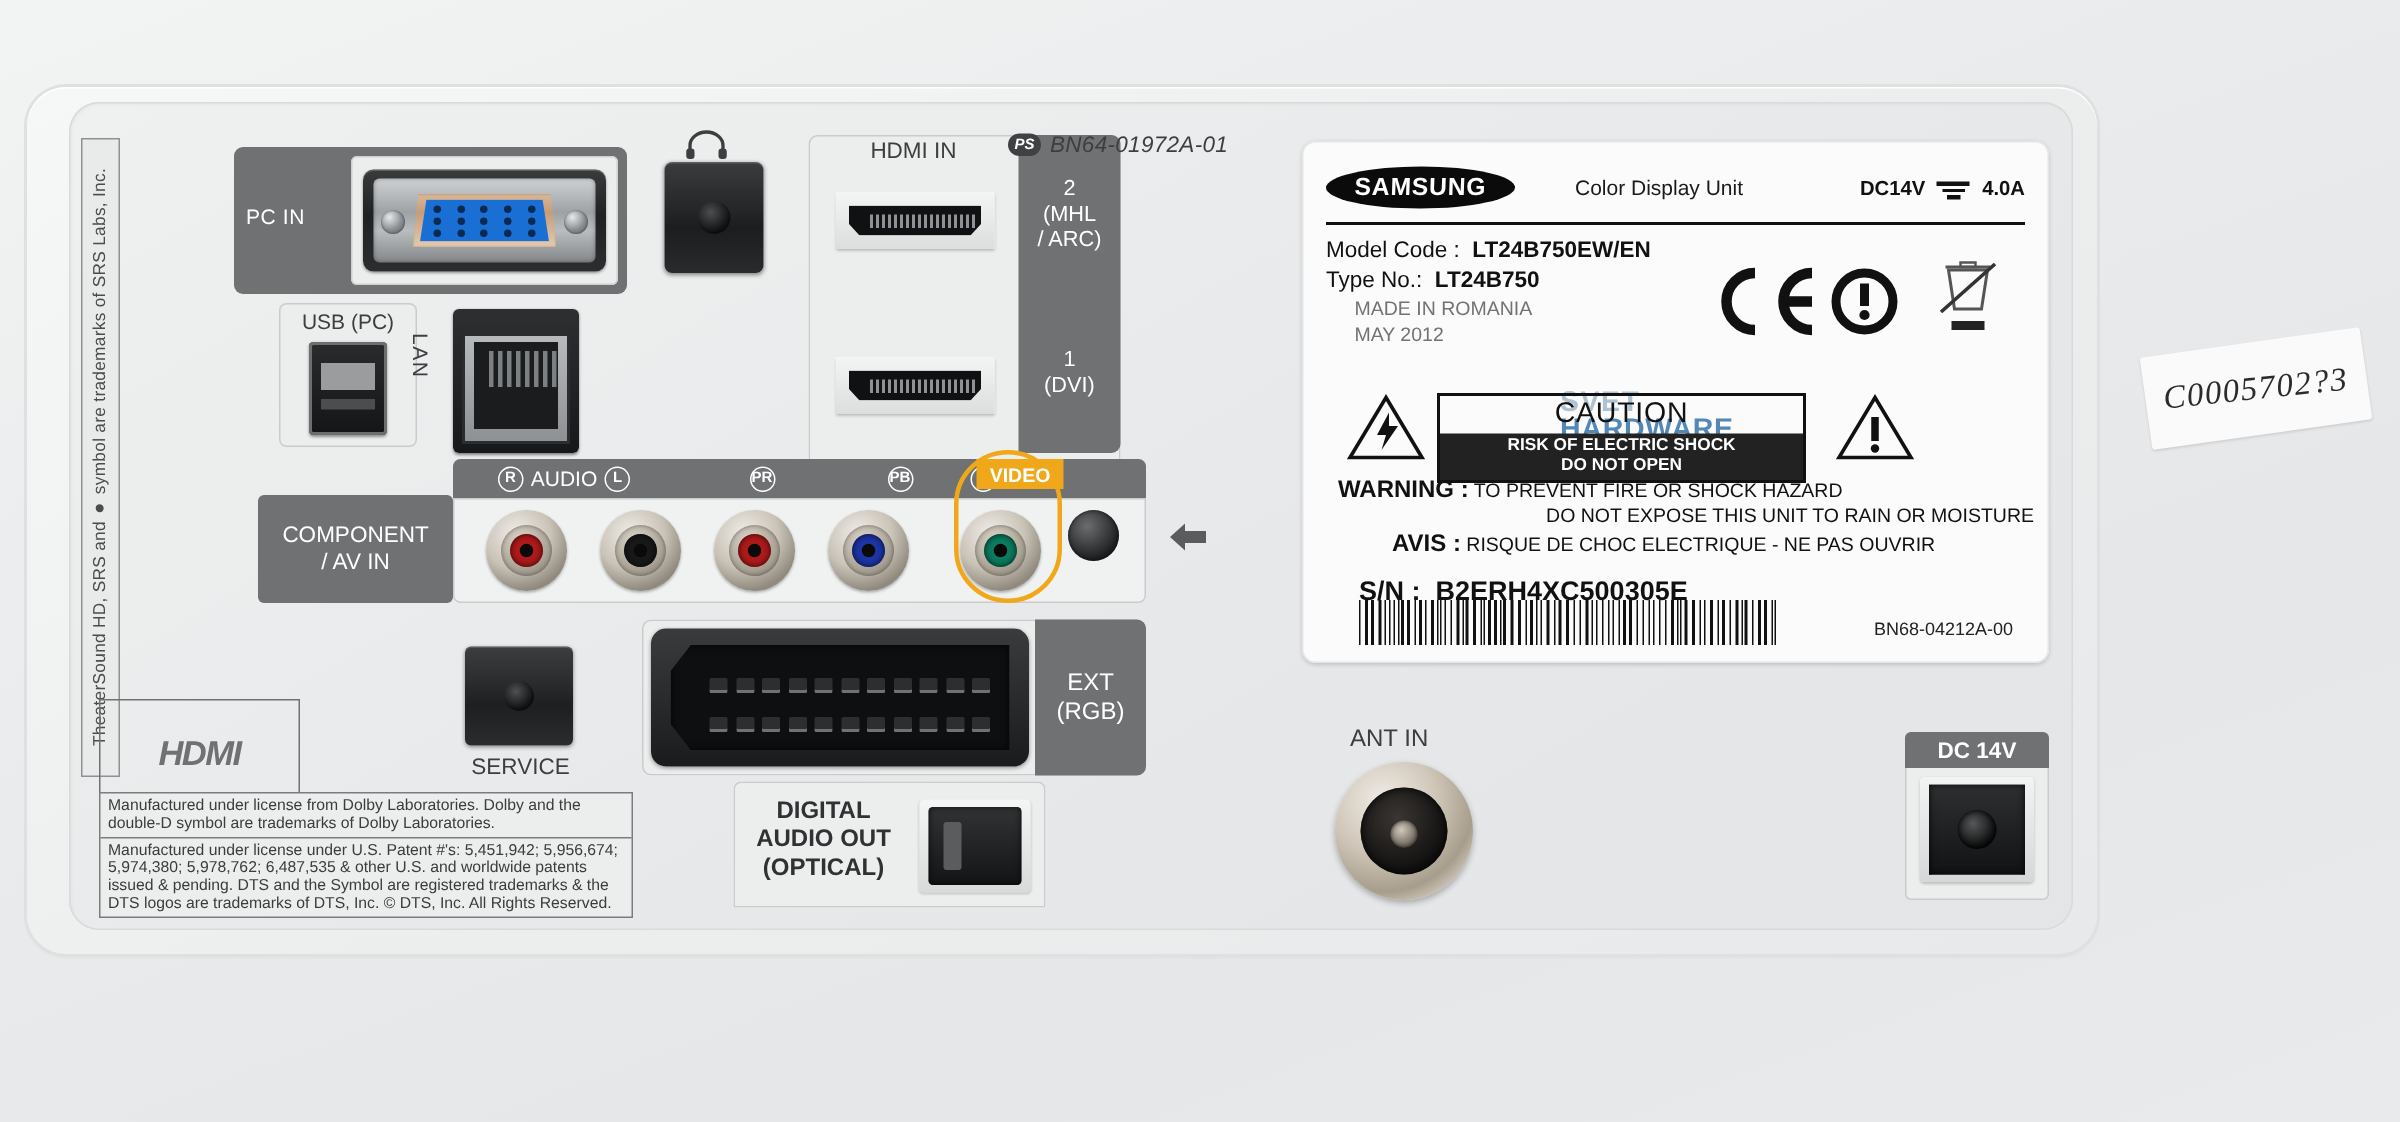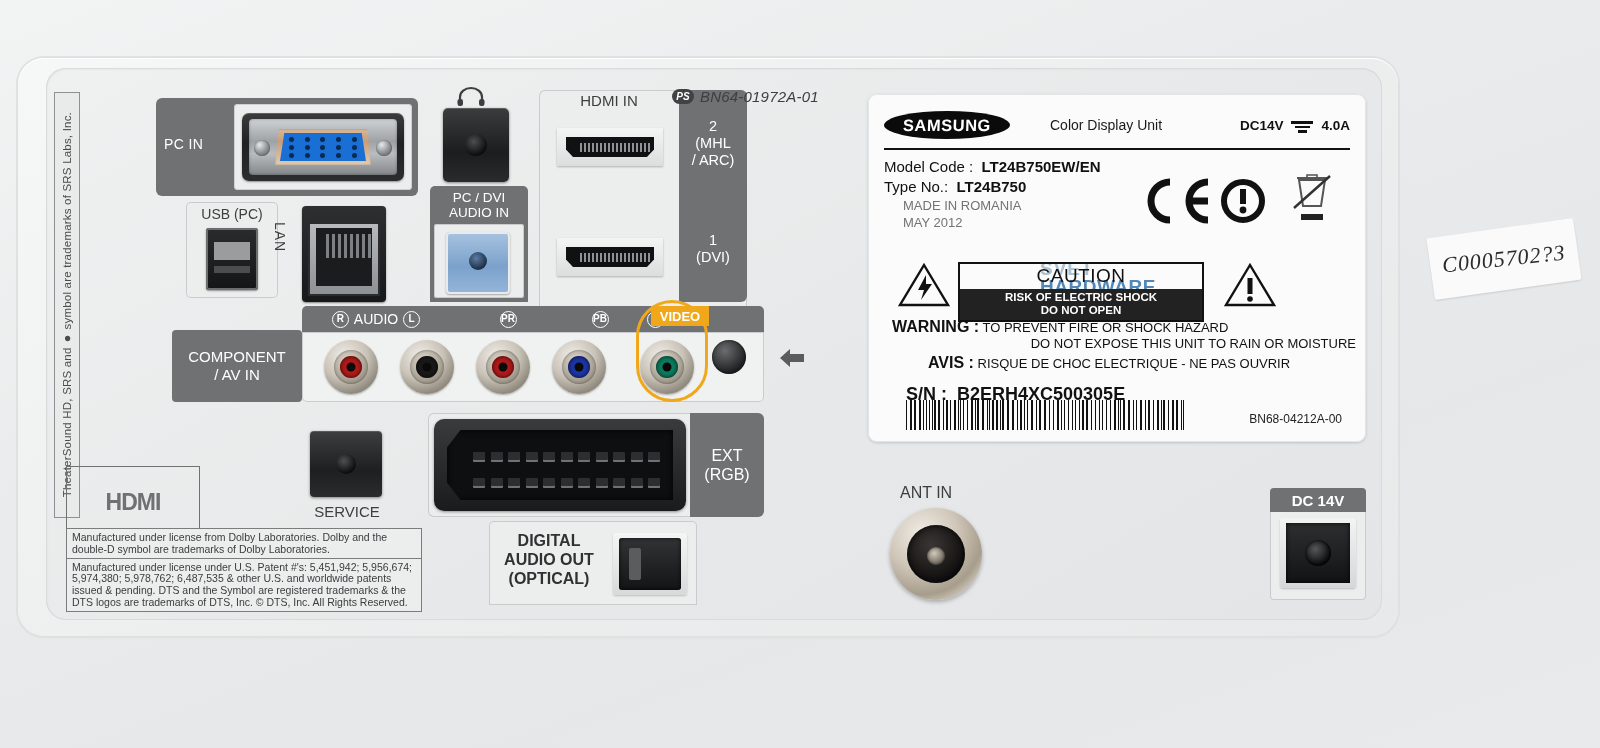--- a/index.html
+++ b/index.html
@@ -194,21 +194,21 @@
   #video-tag { position:absolute; left:651px; top:306px; width:58px; height:20px;
     background:#f0a81a; color:#fff; font-size:13px; font-weight:bold;
     display:flex; align-items:center; justify-content:center; }
   #av-screw { position:absolute; left:712px; top:340px; width:34px; height:34px; border-radius:50%;
     background:radial-gradient(circle at 38% 32%,#6b6d6f,#1e1f21 70%);
     box-shadow:inset 0 0 3px rgba(0,0,0,.7); }
   #av-arrow { position:absolute; left:778px; top:348px; width:28px; height:20px; }
 
   
   #hdmi-logo { position:absolute; left:66px; top:466px; width:134px; height:72px;
-    border:1.5px solid #6f7173; display:flex; align-items:center; justify-content:center; }
+    border:1.5px solid #6f7173; display:flex; align-items:center; justify-content:center;font-style:italic; }
   #hdmi-logo span { font-size:23px; font-weight:bold; color:#6f7173; letter-spacing:-1px;
     font-family:"Liberation Sans", sans-serif; }
 
   
   #service-port { position:absolute; left:310px; top:431px; width:72px; height:66px;
     border-radius:4px; background:linear-gradient(180deg,#3d3e40,#1e1f21 60%,#2b2c2e);
     box-shadow:0 1px 3px rgba(0,0,0,.45), inset 0 1px 0 rgba(255,255,255,.15);
   }
   #service-hole { position:absolute; left:50%; top:50%; transform:translate(-50%,-50%);
     width:20px; height:20px; border-radius:50%;
@@ -427,31 +427,20 @@
 
   <svg id="hp-icon" viewBox="0 0 30 20">
     <path d="M4 16 V11 a11 9 0 0 1 22 0 V16" fill="none" stroke="#3c3e40" stroke-width="2.2"></path>
     <rect x="1.5" y="13" width="5.5" height="7" rx="2.2" fill="#3c3e40"></rect>
     <rect x="23" y="13" width="5.5" height="7" rx="2.2" fill="#3c3e40"></rect>
   </svg>
   <div id="hp-block">
     <div id="hp-hole"></div>
   </div>
 
-  <div id="dvia-block">
-    <div id="dvia-label">
-      <div>PC / DVI</div>
-      <div>AUDIO IN</div>
-    </div>
-    <div id="dvia-plate">
-      <div id="dvia-jack">
-        <div id="dvia-hole"></div>
-      </div>
-    </div>
-  </div>
 
   <div id="hdmi-group">
     <div id="hdmi-title">HDMI IN</div>
 
     <div class="hdmi-num" id="hdmi-num-2">
       <div>2</div>
       <div>(MHL</div>
       <div>/ ARC)</div>
     </div>
     <div class="hdmi-num" id="hdmi-num-1">

